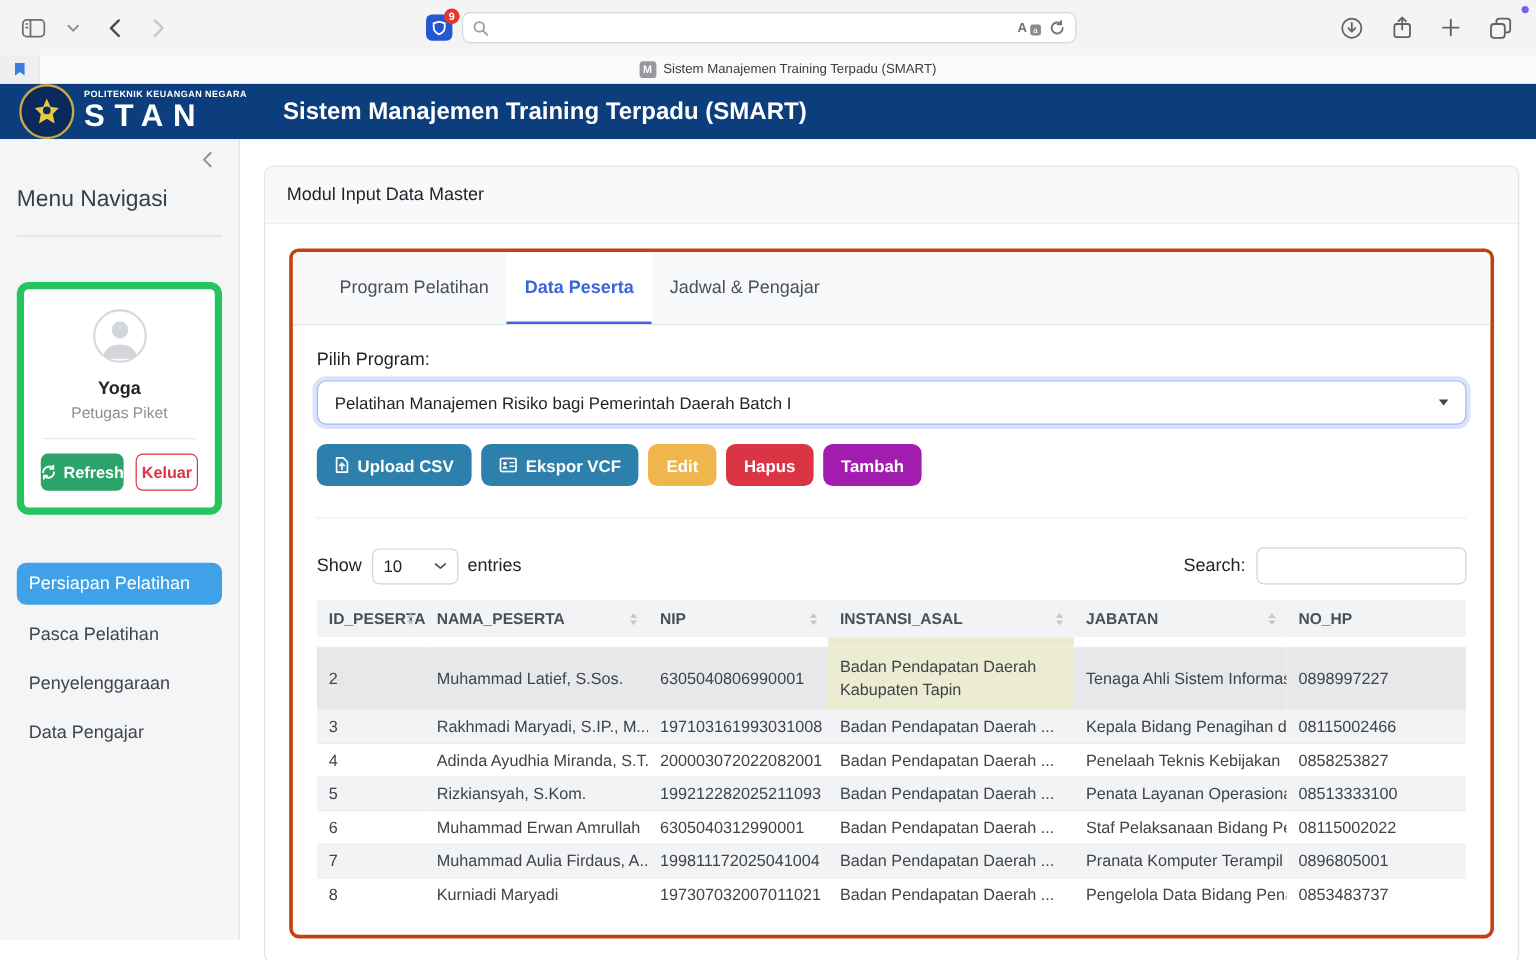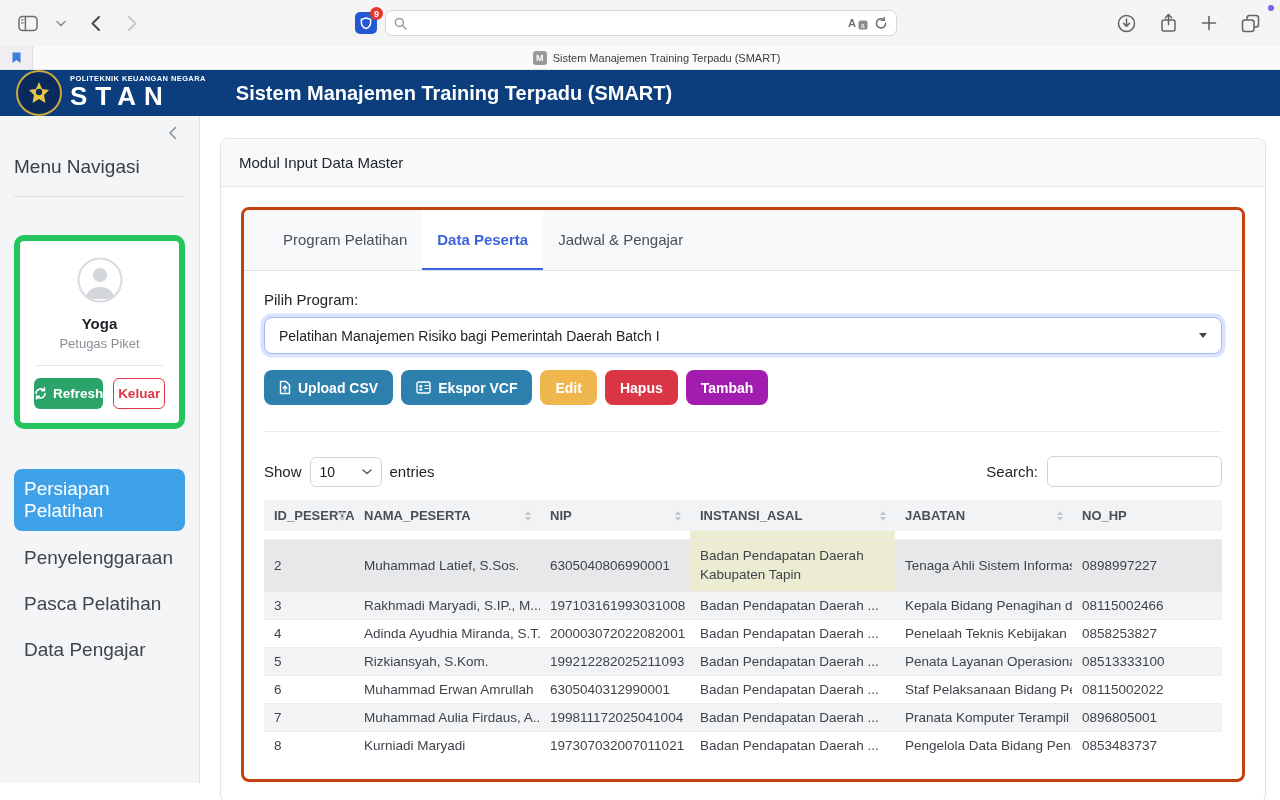--- a/index.html
+++ b/index.html
@@ -45,21 +45,21 @@
   .user-card { margin-top:38px; background:#fff; border:6px solid #22c55e; border-radius:10px; padding:16px 12px 14px; text-align:center; }
   .avatar { width:46px; height:46px; margin:0 auto; }
   .u-name { font-weight:bold; font-size:15px; margin-top:12px; color:#212529; }
   .u-role { font-size:13px; color:#8a9097; margin-top:4px; }
   .card-divider { border:none; border-top:1px solid #e4e6e9; margin:14px 4px 12px; }
   .card-btns { display:flex; gap:10px; padding:0 2px; }
   .btn-refresh { flex:1; background:#2aa468; color:#fff; border:none; border-radius:6px; height:31px; font-size:13.5px; font-weight:bold; display:flex; align-items:center; justify-content:center; gap:6px; cursor:pointer; }
   .btn-keluar { flex:1; background:#fff; color:#dc3545; border:1px solid #dc3545; border-radius:6px; height:31px; font-size:13.5px; font-weight:bold; cursor:pointer; }
 
   .nav { margin-top:40px; display:flex; flex-direction:column; gap:8px; }
-  .nav-item { font-size:19px; color:#3f454b; padding:8px 10px; border-radius:8px; cursor:pointer; }
+  .nav-item { font-size:15px; color:#3f454b; padding:8px 10px; border-radius:8px; cursor:pointer; }
   .nav-item.active { background:#3fa2e8; color:#fff; padding:9px 10px; }
 
   
   .content { flex:1; background:#fff; padding:22px 14px 0 20px; }
   .outer-card { border:1px solid #e0e3e7; border-radius:8px; background:#fff; box-shadow:0 1px 2px rgba(0,0,0,.03); }
   .outer-head { background:#f8f9fa; border-bottom:1px solid #e4e7ea; border-radius:8px 8px 0 0; padding:15px 18px; font-size:15px; font-weight:normal; color:#212529; }
   .outer-body { padding:20px; }
   .inner-card { border:3px solid #c2410c; border-radius:8px; overflow:hidden; }
   .tabs { background:#f8f9fa; border-bottom:1px solid #dee2e6; display:flex; padding-left:24px; height:61px; align-items:stretch; }
   .tab { display:flex; align-items:center; padding:0 15px; font-size:15px; color:#495057; cursor:pointer; border-bottom:2.5px solid transparent; }
@@ -258,22 +258,22 @@
               <path d="M2.6 12V9.4h2.6" fill="none" stroke="#fff" stroke-width="1.6" stroke-linecap="round" stroke-linejoin="round"></path>
             </svg>
           <span>Refresh</span>
         </button>
         <button class="btn-keluar">Keluar</button>
       </div>
     </div>
 
     <div class="nav">
       <div class="nav-item active">Persiapan Pelatihan</div>
+      <div class="nav-item">Pasca Pelatihan</div>
       <div class="nav-item">Penyelenggaraan</div>
-      <div class="nav-item">Pasca Pelatihan</div>
       <div class="nav-item">Data Pengajar</div>
     </div>
   </div>
 
   <div class="content">
     <div class="outer-card">
       <div class="outer-head">Modul Input Data Master</div>
       <div class="outer-body">
         <div class="inner-card">
           <div class="tabs">

